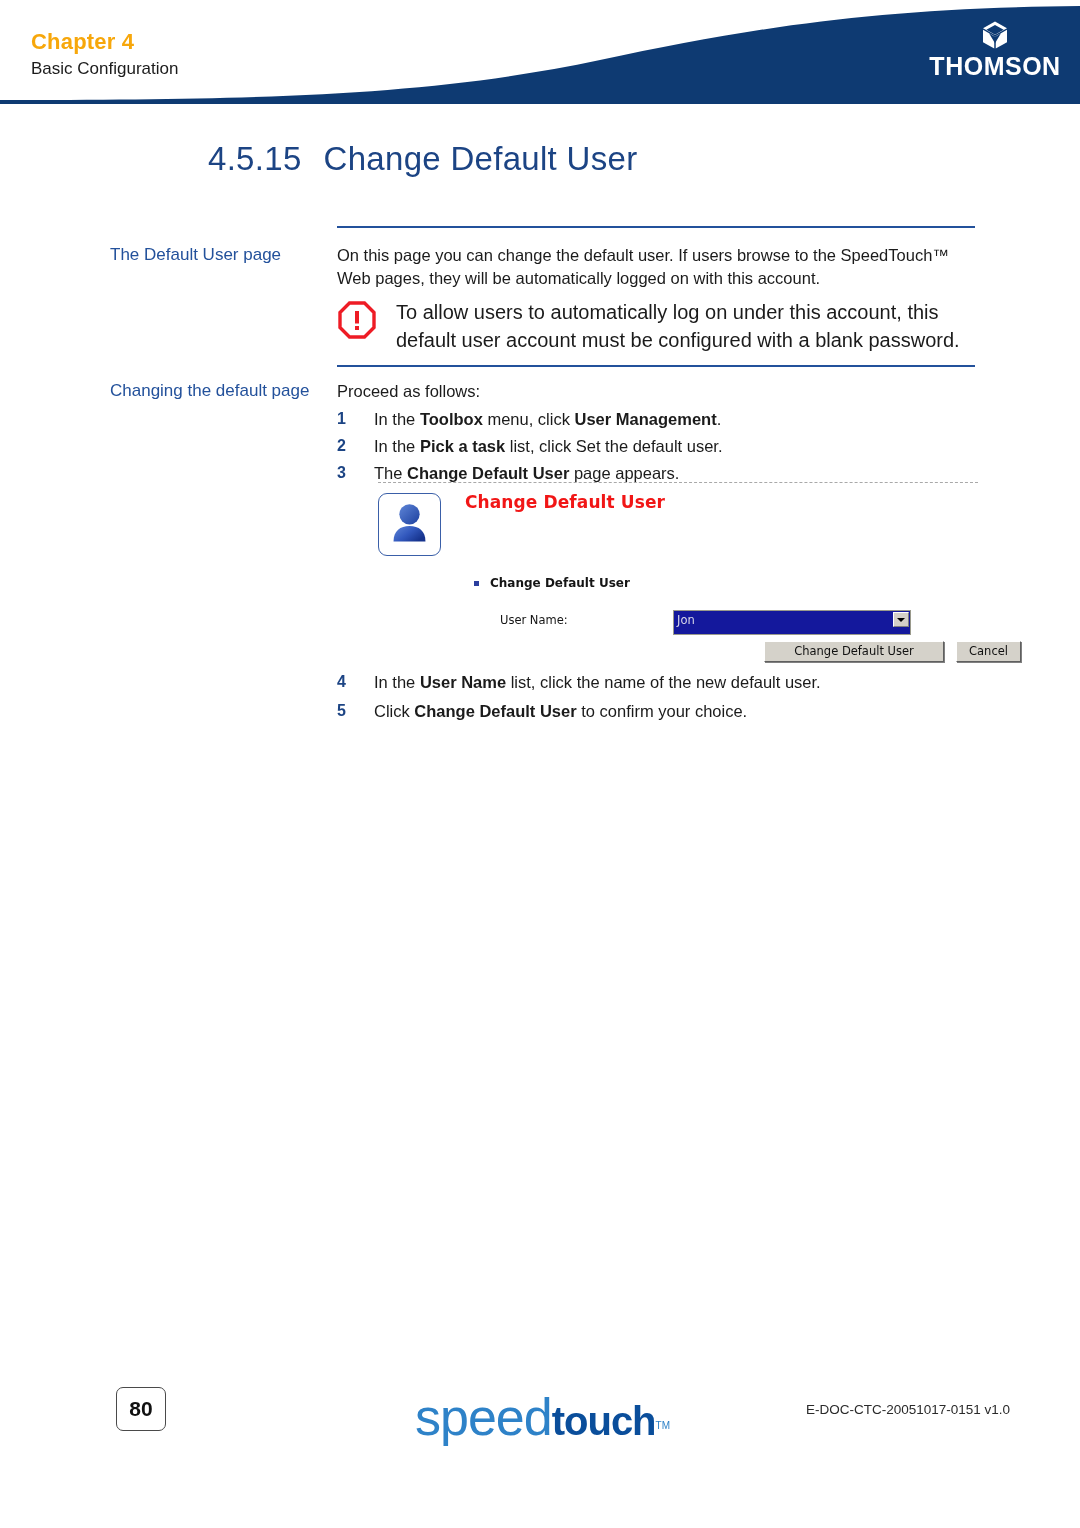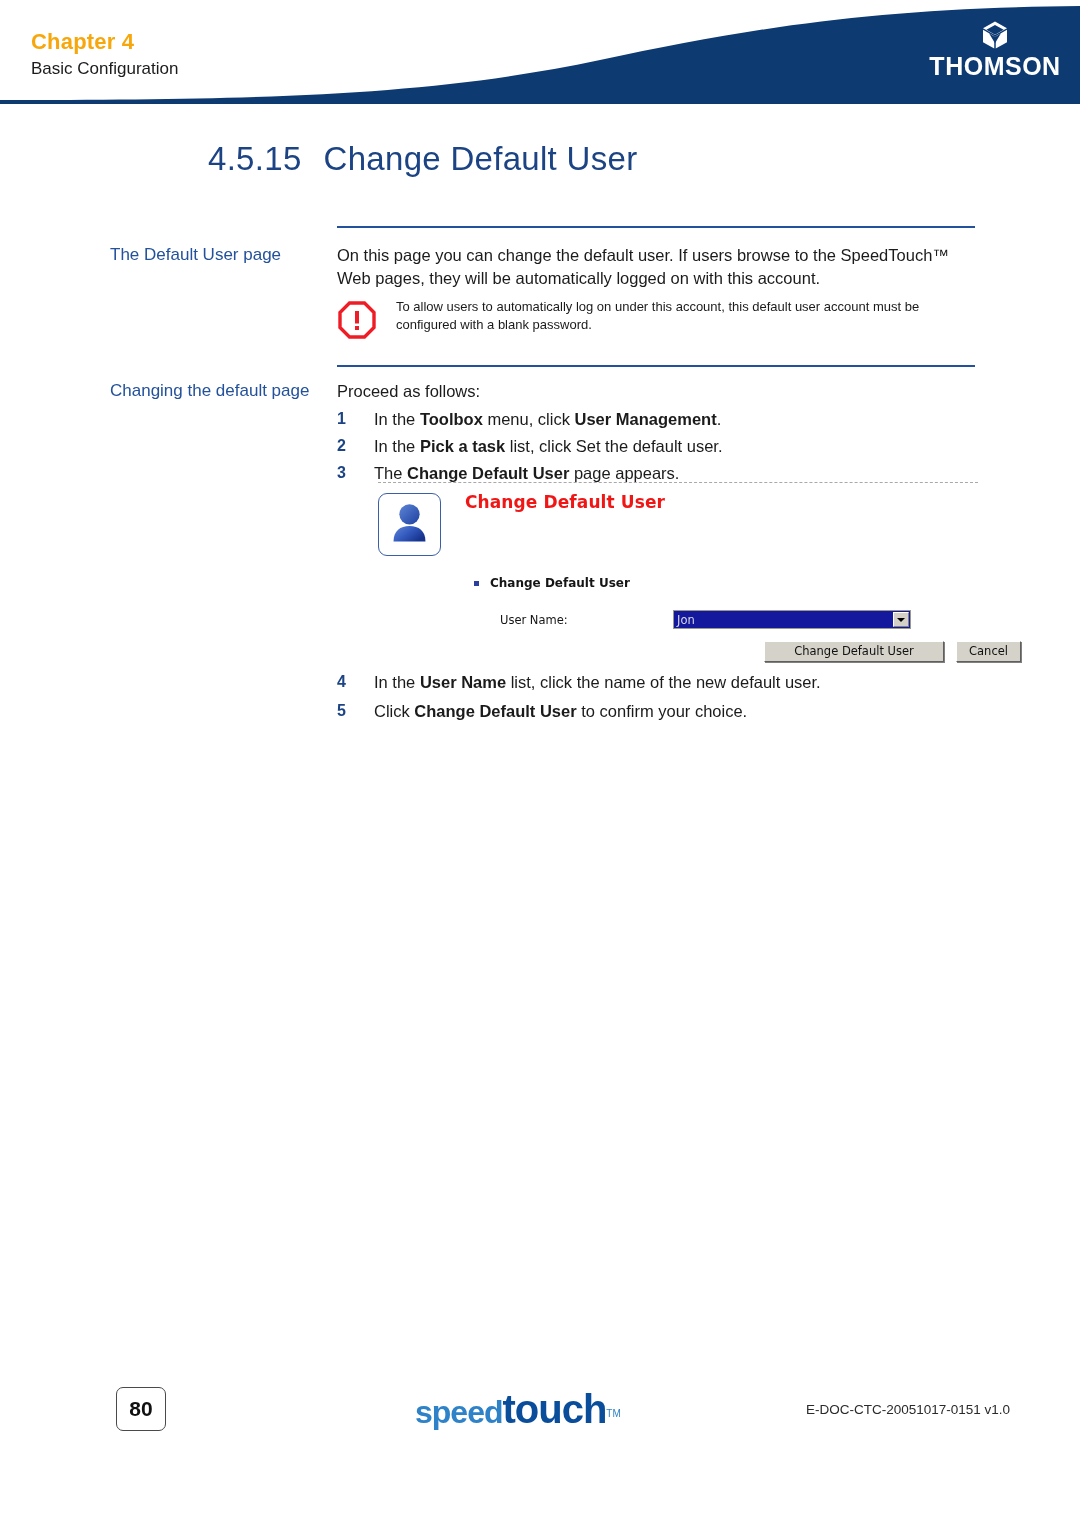--- a/index.html
+++ b/index.html
@@ -124,21 +124,21 @@
   }
   .note-icon {
     position: absolute;
     left: 0;
     top: 2px;
     width: 40px;
     height: 40px;
   }
   .note-text {
     margin-left: 59px;
-    font-size: 13px;
+    font-size: 20px;
     color: #1b1b1b;
     line-height: 1.42;
   }
 
   
   .step {
     position: absolute;
     left: 337px;
     width: 645px;
     font-size: 16.5px;
@@ -226,21 +226,21 @@
     left: 122px;
     top: 3px;
     font-size: 11.5px;
     color: #151515;
   }
   .combo {
     position: absolute;
     left: 295px;
     top: 0;
     width: 238px;
-    height: 19px;
+    height: 25px;
     border: 1px solid #9a9a8c;
     background: #14189c;
     box-sizing: border-box;
   }
   .combo-value {
     position: absolute;
     left: 3px;
     top: 2px;
     color: #d8d8e8;
     font-size: 11.5px;
@@ -306,24 +306,24 @@
     font-weight: bold;
     color: #111111;
   }
   .st-logo {
     position: absolute;
     left: 415px;
     top: 2px;
     white-space: nowrap;
   }
   .st-speed {
-    font-size: 32px;
+    font-size: 52px;
     color: #2e82c8;
     letter-spacing: -1px;
-    font-weight: bold;
+    font-weight: normal;
   }
   .st-touch {
     font-size: 40px;
     color: #0a4e9b;
     font-weight: bold;
     letter-spacing: -1px;
   }
   .st-tm {
     font-size: 10px;
     color: #2e82c8;

